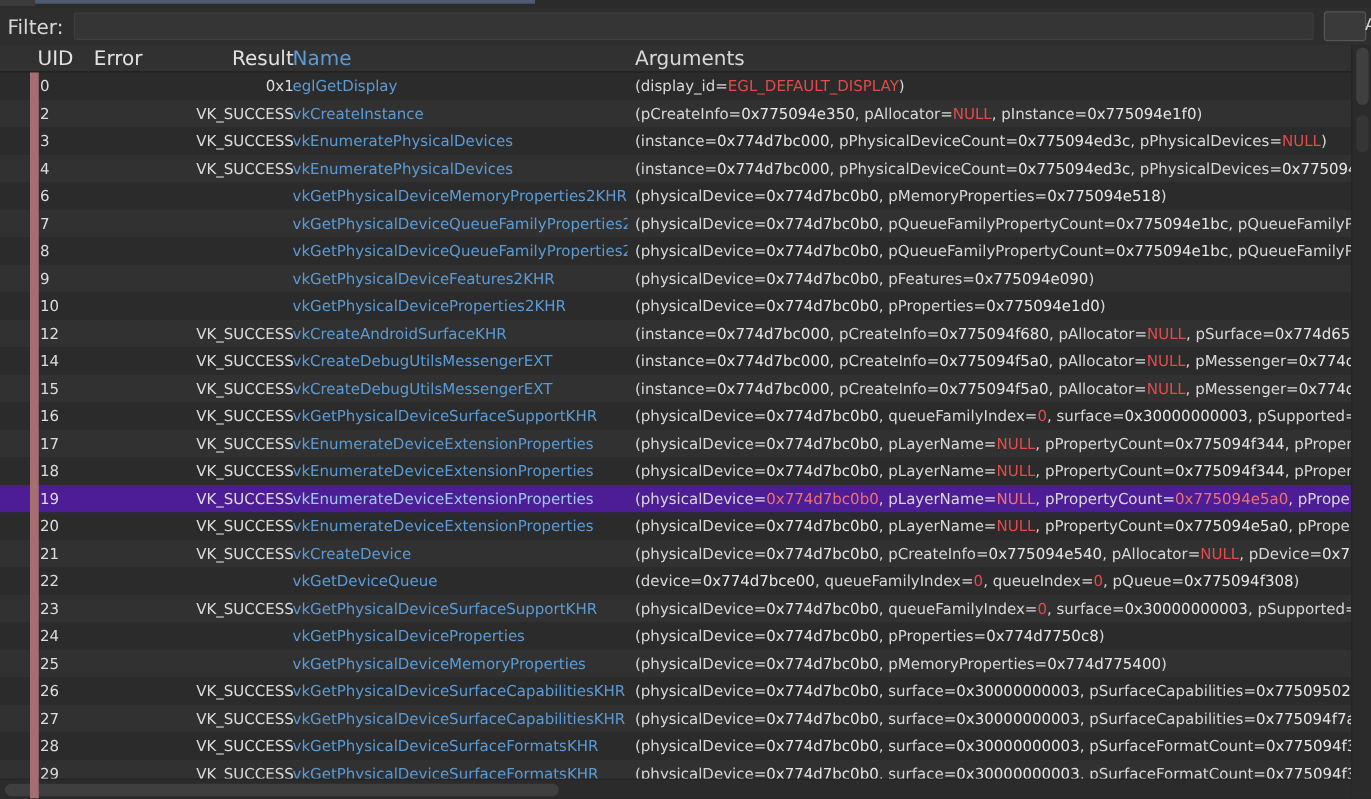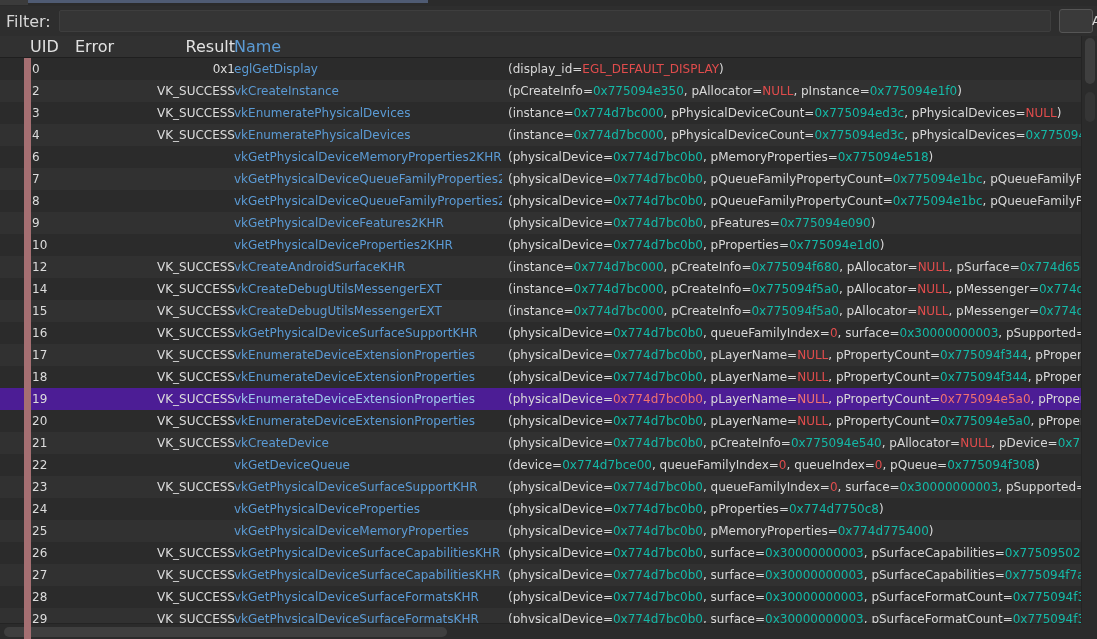--- a/index.html
+++ b/index.html
@@ -166,21 +166,21 @@
     overflow: hidden;
   }
   .c-uid    { left: 32px;  width: 48px; text-align: left; }
   .c-error  { left: 78px;  width: 70px; }
   .c-result { left: 150px; width: 85px; text-align: right; }
   .c-name   { left: 234px; width: 268px; color: #5b9bd5; }
   .c-args   { left: 508px; width: 580px; color: #d8d8d8; }
 
   .row.sel .c-name { color: #9ec8ea; }
 
-  .hex  { color: #14b8a6; }
+  .hex  { color: #e5e5e5; }
   .nul  { color: #e04c4c; text-align: right; }
   .enumv{ color: #e04c4c; }
   .row.sel .hex, .row.sel .nul, .row.sel .enumv { color: #f07070; }
 
   
   .vscroll {
     position: absolute;
     top: 36px; right: 0;
     width: 16px;
     height: 603px;
@@ -248,20 +248,21 @@
     </div>
   </div>
 
   <div class="table-wrap">
 
     <div class="hdr">
       <div class="cell c-uid">UID</div>
       <div class="cell c-error">Error</div>
       <div class="cell c-result">Result</div>
       <div class="cell c-name">Name</div>
+      <div class="cell c-args">Arguments</div>
     </div>
 
     <div class="rows" id="rows-container">
         <div class="row even">
           <div class="cell c-uid">0</div>
           <div class="cell c-error"></div>
           <div class="cell c-result">0x1</div>
           <div class="cell c-args"><span>(display_id=</span><span class="enumv">EGL_DEFAULT_DISPLAY</span><span>)</span></div>
           <div class="cell c-name">eglGetDisplay</div>
         </div>

